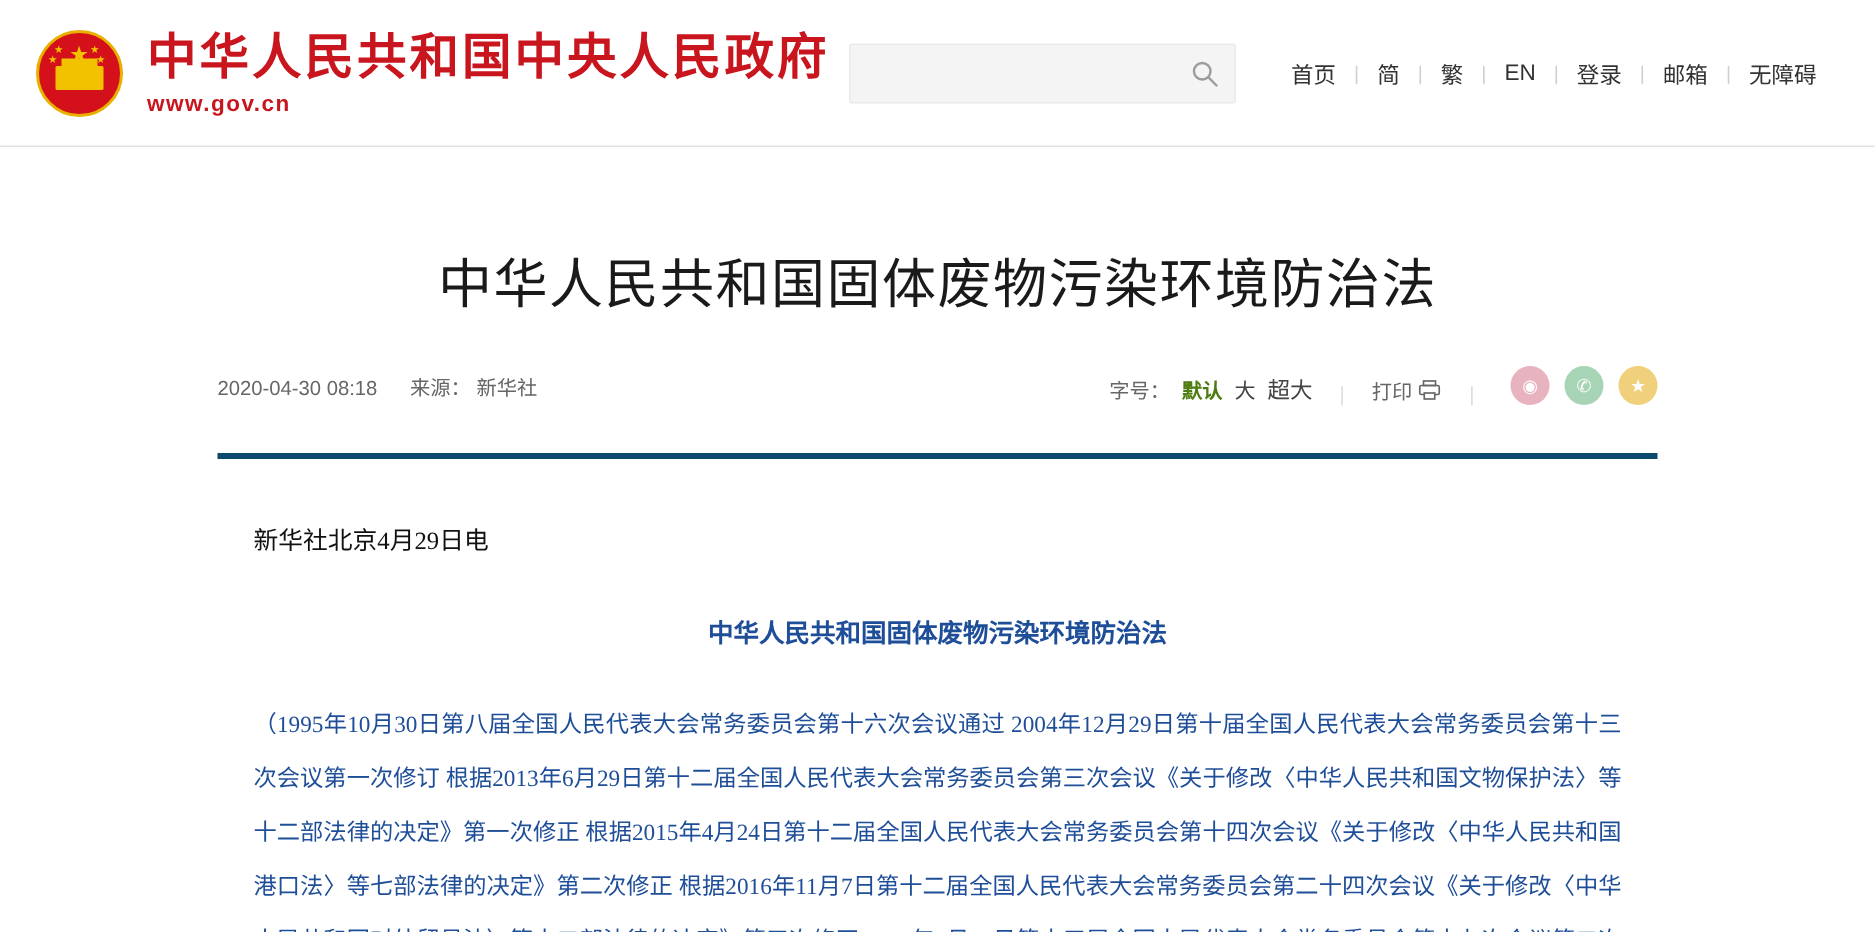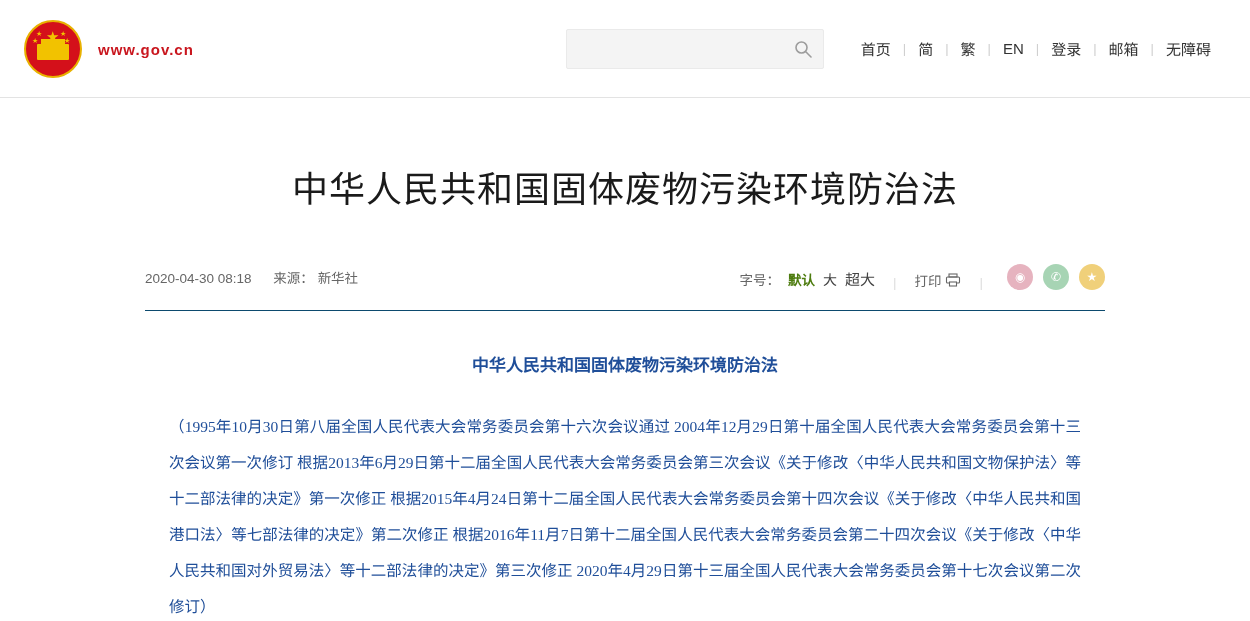--- a/index.html
+++ b/index.html
@@ -156,23 +156,23 @@
     text-align: center;
     font-size: 36px;
     color: #1a1a1a;
     font-weight: normal;
     font-family: "Liberation Serif", "DejaVu Serif", serif;
     letter-spacing: 1px;
     margin: 0;
     padding: 0 0 8px 0;
   }
   .meta-bar {
-    margin-top: 44px;
-    border-bottom: 1px solid #0c4a6e;
-    padding-bottom: 20px;
+    margin-top: 24px;
+    border-bottom: 4px solid #0c4a6e;
+    padding-bottom: 32px;
     display: flex;
     align-items: center;
     font-size: 13.5px;
     color: #666;
   }
   .meta-left { white-space: nowrap; }
   .meta-left .src-label { margin-left: 18px; }
   .meta-right {
     margin-left: auto;
     display: flex;
@@ -243,20 +243,21 @@
       <div class="emblem">
         <div class="circle"></div>
         <div class="star-big">★</div>
         <div class="star-s s1">★</div>
         <div class="star-s s2">★</div>
         <div class="star-s s3">★</div>
         <div class="star-s s4">★</div>
         <div class="gate"></div>
       </div>
       <div class="brand-text">
+        <div class="brand-title">中华人民共和国中央人民政府</div>
         <div class="brand-url">www.gov.cn</div>
       </div>
     </div>
 
     <div class="header-right">
 
       <div class="search-box">
         <input class="search-input" type="text" placeholder="" style="">
         <span class="search-icon">
           <svg viewBox="0 0 20 20" width="20" height="20" fill="none" stroke="#555" stroke-width="1.6">
@@ -321,18 +322,19 @@
 
         <div class="share-group">
           <span class="share-dot weibo">◉</span>
           <span class="share-dot wechat">✆</span>
           <span class="share-dot fav">★</span>
         </div>
       </div>
     </div>
 
     <div class="content">
+      <p class="lead">新华社北京4月29日电</p>
       <p class="doc-title">中华人民共和国固体废物污染环境防治法</p>
       <p class="preamble">（1995年10月30日第八届全国人民代表大会常务委员会第十六次会议通过 2004年12月29日第十届全国人民代表大会常务委员会第十三次会议第一次修订 根据2013年6月29日第十二届全国人民代表大会常务委员会第三次会议《关于修改〈中华人民共和国文物保护法〉等十二部法律的决定》第一次修正 根据2015年4月24日第十二届全国人民代表大会常务委员会第十四次会议《关于修改〈中华人民共和国港口法〉等七部法律的决定》第二次修正 根据2016年11月7日第十二届全国人民代表大会常务委员会第二十四次会议《关于修改〈中华人民共和国对外贸易法〉等十二部法律的决定》第三次修正 2020年4月29日第十三届全国人民代表大会常务委员会第十七次会议第二次修订）</p>
     </div>
 
   </div>
 </div>
 
 </body></html>

